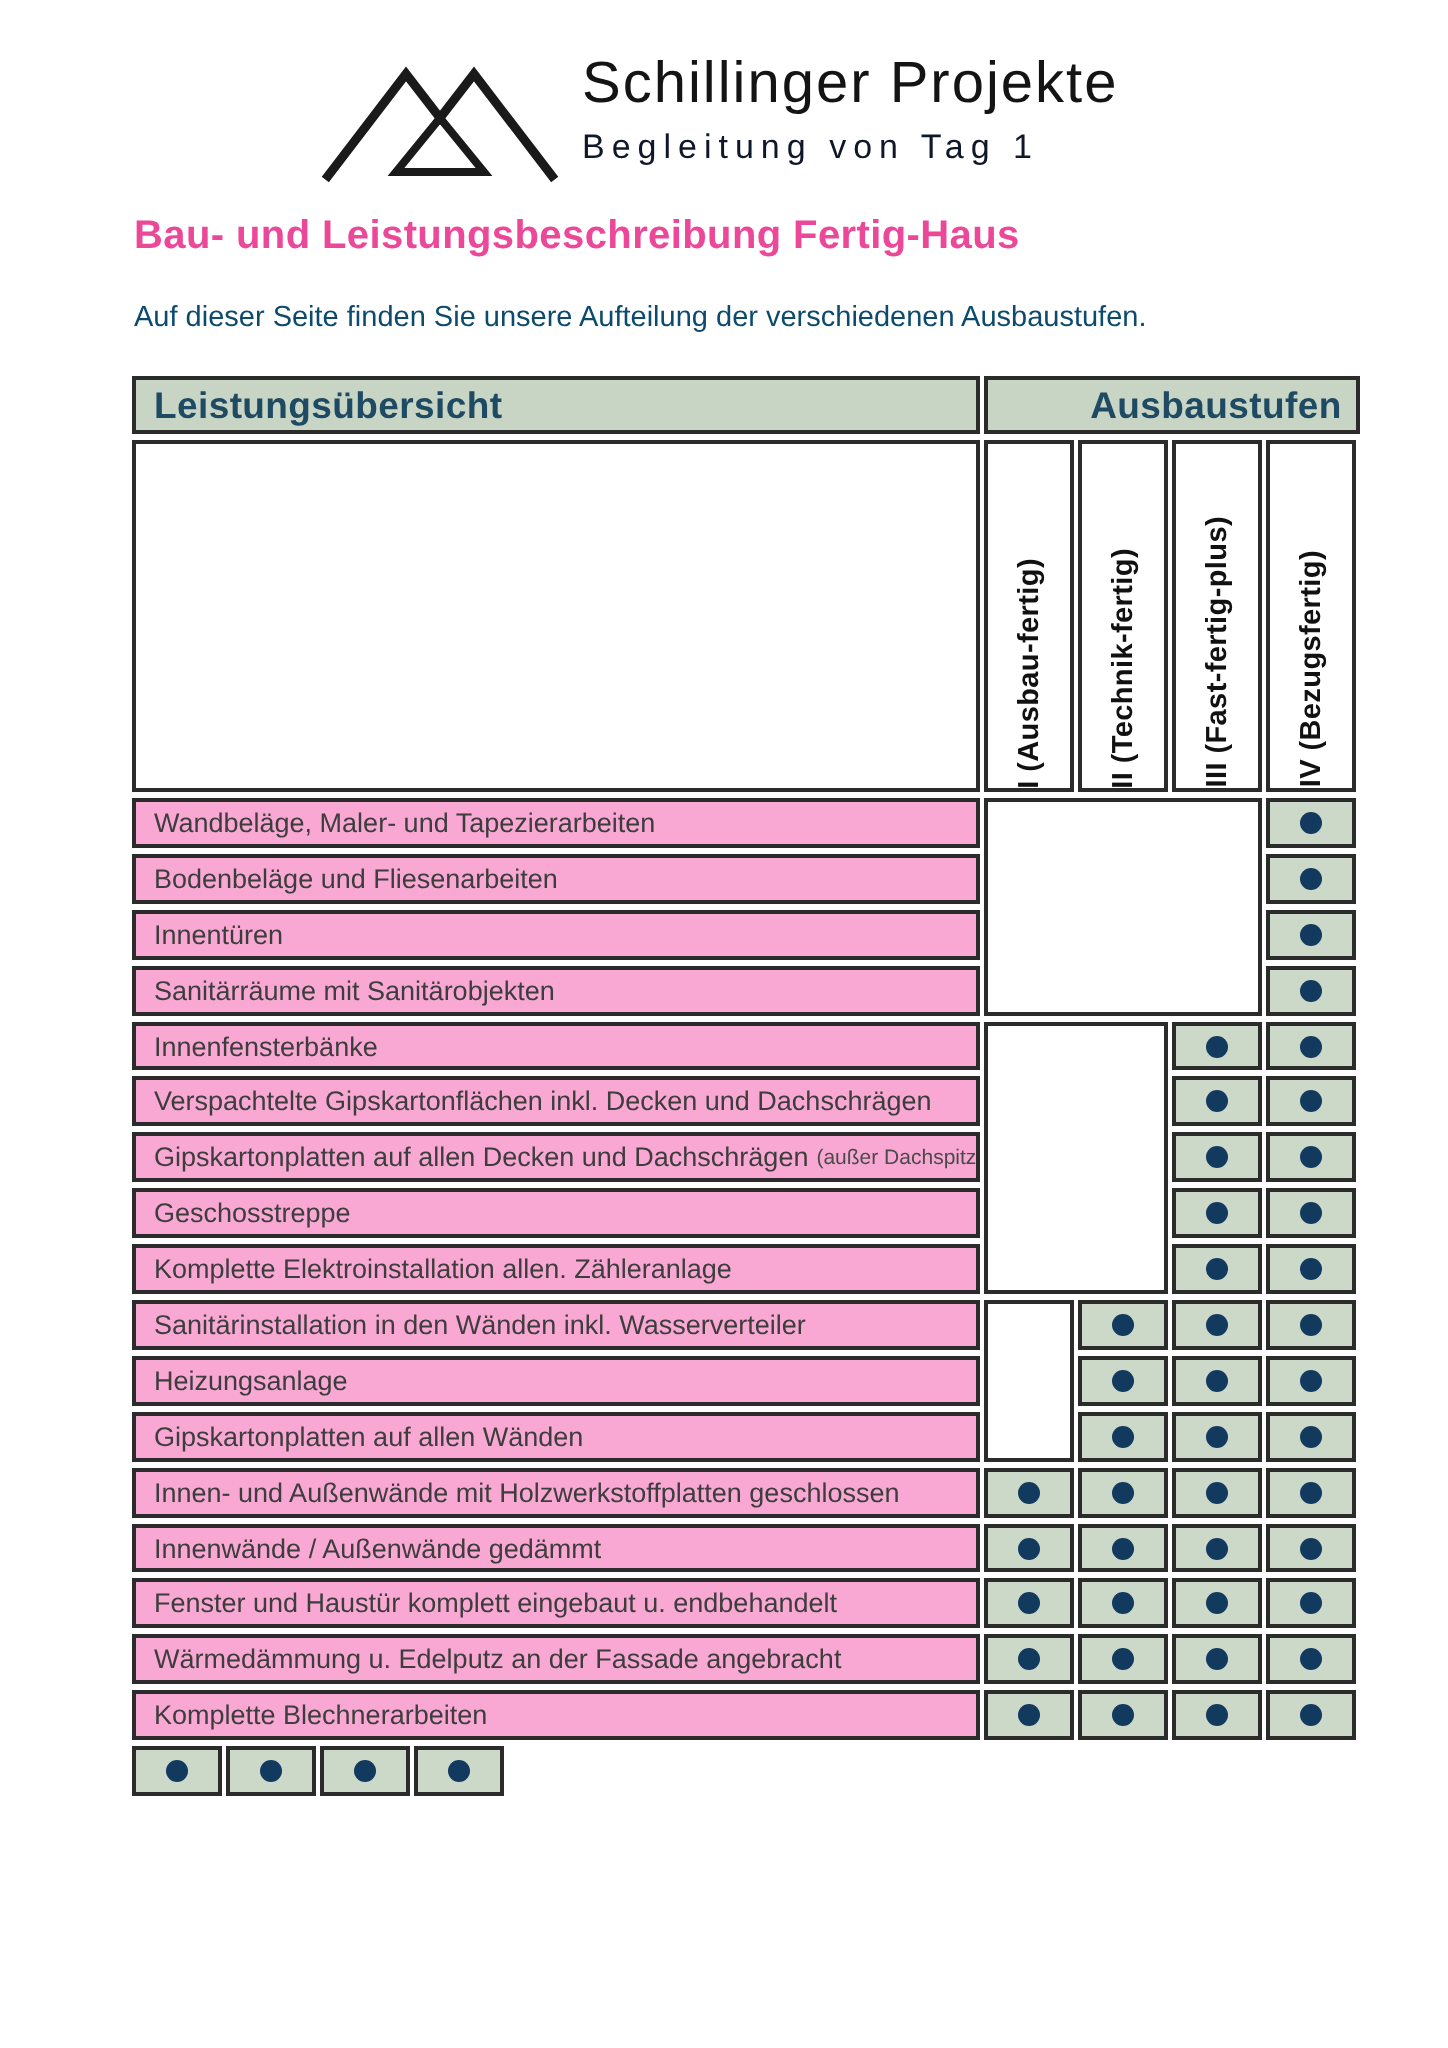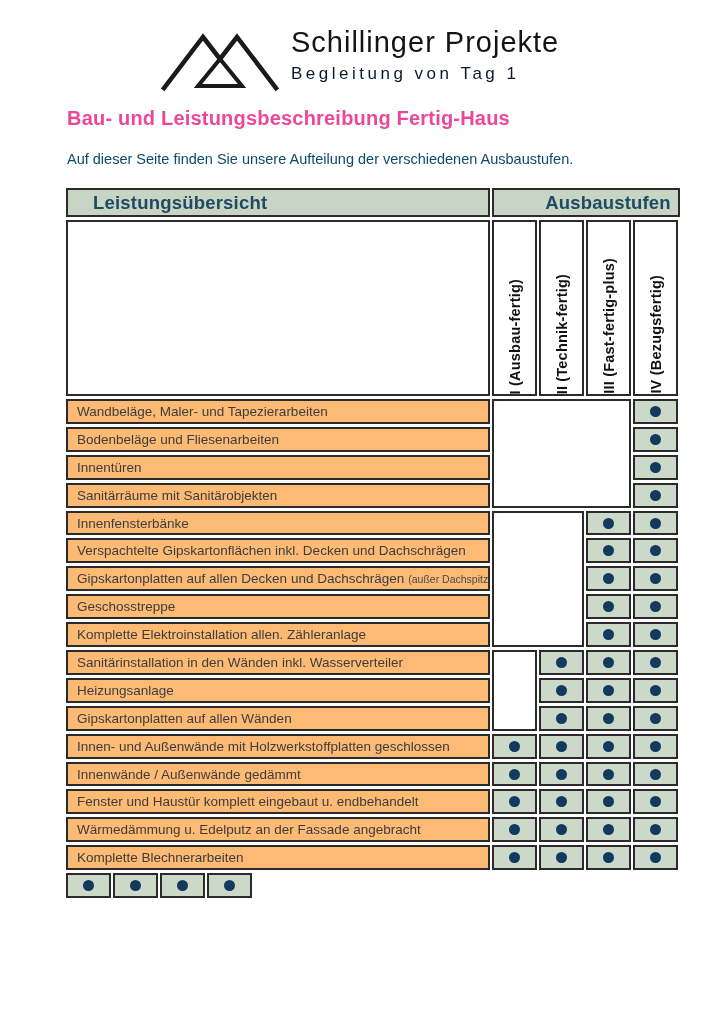--- a/index.html
+++ b/index.html
@@ -38,39 +38,39 @@
     position:absolute; left:66px; top:188px; width:614px;
     display:flex; flex-direction:column; gap:3px;
   }
   .hdr-row { display:flex; gap:2px; height:29px; }
   .hdr-cell {
     background:var(--green-hdr); border:2px solid #2b2b2b;
     display:flex; align-items:center;
     font-weight:bold; font-size:18.5px; color:var(--navy-text);
     letter-spacing:0.2px;
   }
-  .hdr-left { flex:0 0 424px; padding-left:25px; }
+  .hdr-left { flex:0 0 424px; padding-left:9px; }
   .hdr-right { flex:1; justify-content:center;padding-left:44px; }
 
   .colhdr-row { display:flex; gap:2px; height:176px; }
   .colhdr-spacer { flex:0 0 424px; background:#fff; border:2px solid #2b2b2b; }
   .stage-col {
     flex:0 0 45px; background:#fff; border:2px solid #2b2b2b;
     display:flex; align-items:flex-end; justify-content:center;
   }
   .stage-col span {
     writing-mode:vertical-rl; transform:rotate(180deg);
     font-weight:bold; font-size:14.5px; color:#111;
     margin-top:7px; letter-spacing:0.2px; white-space:nowrap;
   }
 
   .rows-wrap { position:relative; display:flex; flex-direction:column; gap:3px; }
   .svc-row { display:flex; gap:2px; height:24.9px; }
   .row-label {
-    flex:0 0 424px; background:#fdba74; border:2px solid #2b2b2b;
+    flex:0 0 424px; background:#f9a8d4; border:2px solid #2b2b2b;
     display:flex; align-items:center; padding-left:9px;
     font-size:13.5px; color:#3d3d3d; white-space:nowrap; overflow:hidden;
   }
   .row-label .note { font-size:10.5px; margin-left:4px; color:#4a4a4a; }
   .cell { flex:0 0 45px; }
   .cell.mark {
     background:var(--green-cell); border:2px solid #2b2b2b;
     display:flex; align-items:center; justify-content:center;
   }
   .cell.blank { background:transparent; border:none; }

